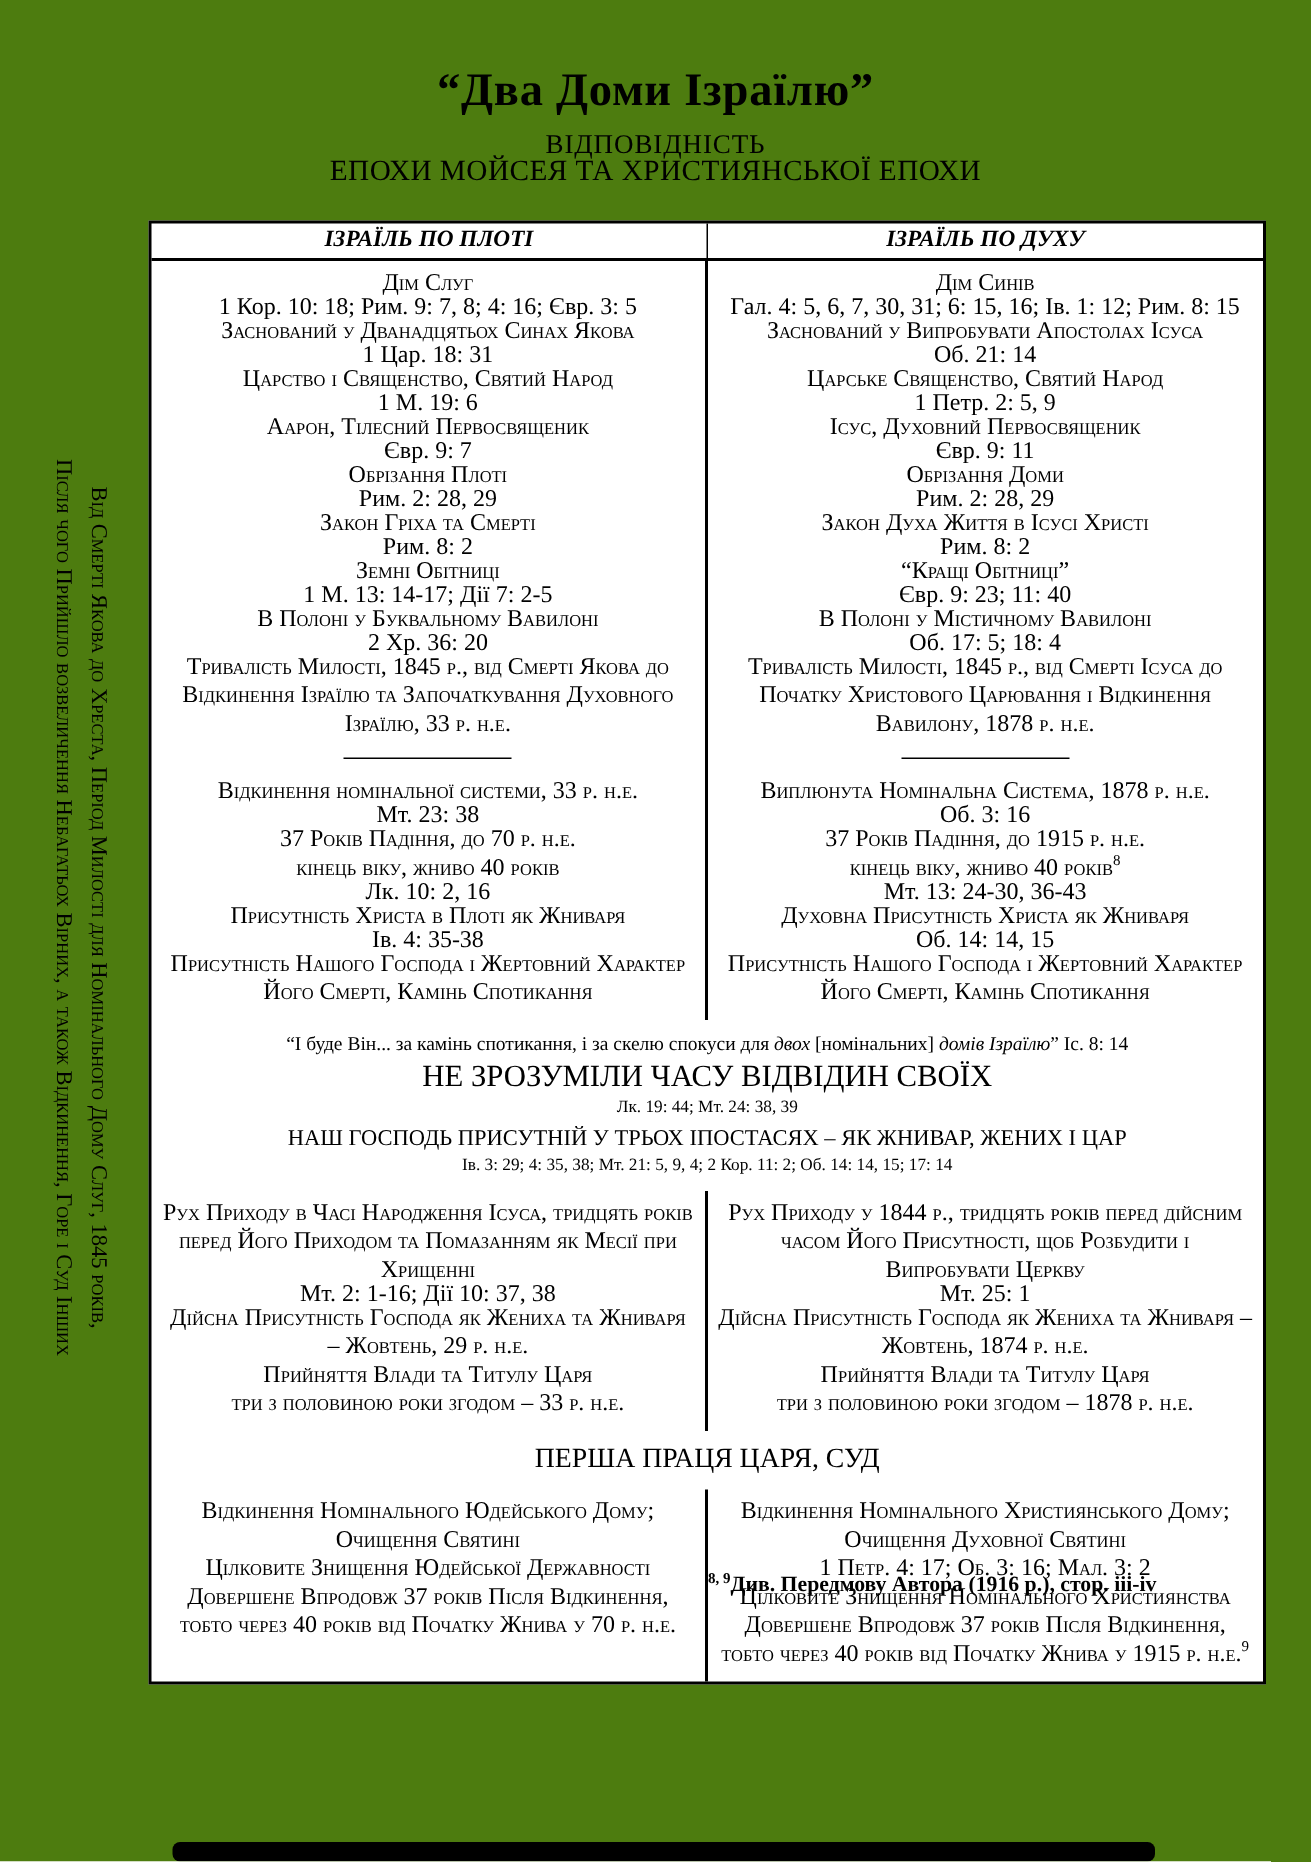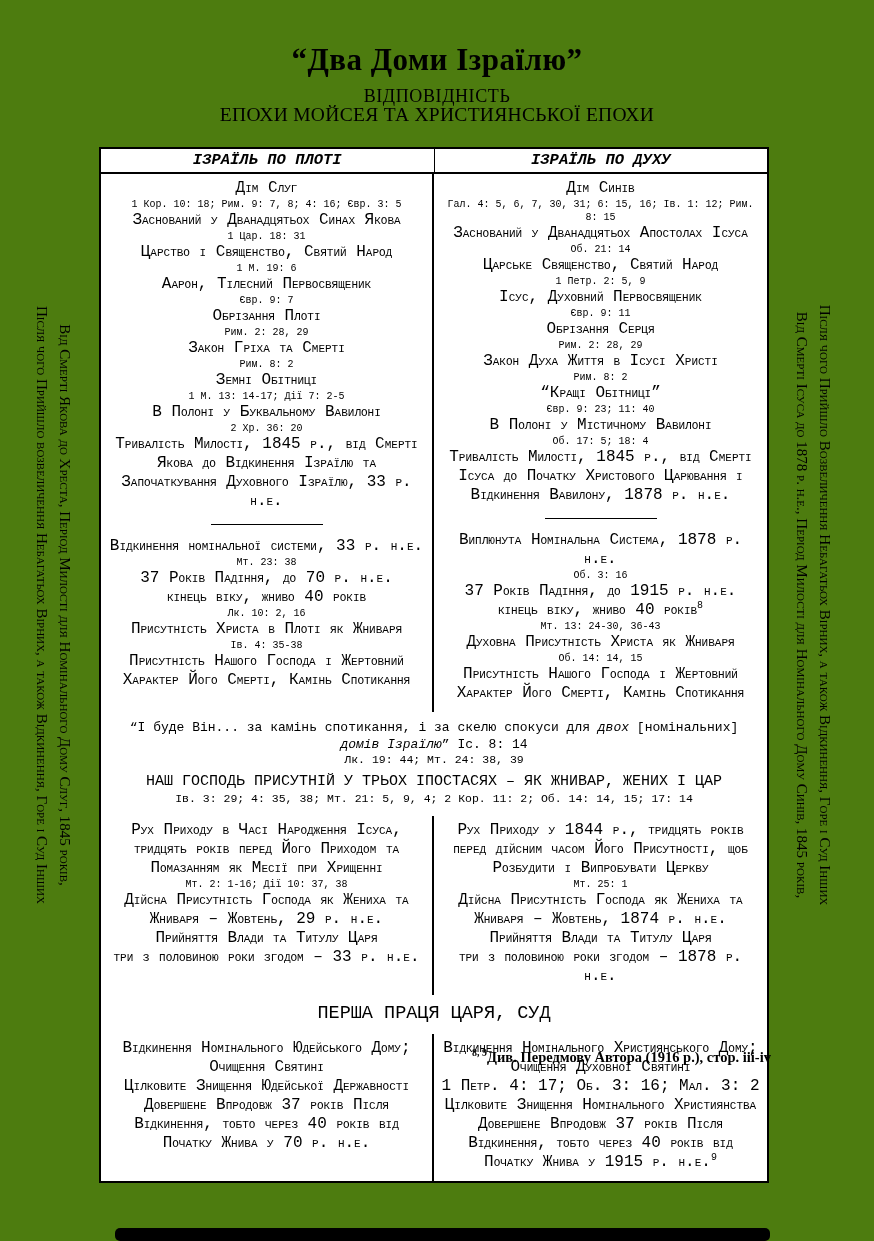--- a/index.html
+++ b/index.html
@@ -4,35 +4,35 @@
 <style>
   html,body { margin:0; padding:0; background:#fff; }
   body { width:874px; height:1241px; font-family:"Liberation Serif","DejaVu Serif",serif; color:#000; }
   .page { position:relative; width:874px; height:1241px; overflow:hidden; background:#4d7c0f; }
 
   .center-abs { position:absolute; left:0; width:100%; text-align:center; }
   .page-title { top:42px; font-size:31px; font-weight:bold; letter-spacing:0.5px; }
   .page-subtitle { top:86px; font-size:18px; letter-spacing:0.6px; }
   .page-heading2 { top:104px; font-size:19.5px; letter-spacing:0.3px; }
 
-  .chart-table { position:absolute; left:99px; top:147px; width:670px; box-sizing:border-box;
-                 border:2.5px solid #000; background:#fff;font-family:Liberation Mono, monospace; }
+  .chart-table { position:absolute; left:99px; top:147px; width:745px; box-sizing:border-box;
+                 border:2.5px solid #000; background:#fff; }
 
   .thead { display:flex; border-bottom:2.5px solid #000; }
   .thead .hcell { flex:1; text-align:center; font-style:italic; font-weight:bold;
                   font-size:15.5px; padding:2px 0 3px; }
   .thead .hcell.hl { border-right:1.5px solid #000; }
 
   .sec { display:grid; grid-template-columns:1fr 1fr; }
   .sec .colL { border-right:2.5px solid #000; }
   .col { padding:5px 7px 9px; text-align:center; box-sizing:border-box; }
 
   .m { font-variant:small-caps; font-size:16px; line-height:19px; }
   .m sup { font-variant:normal; font-size:10px; line-height:0; }
-  .ref { font-size:10px; line-height:13px; }
+  .ref { font-size:16px; line-height:13px; }
   .rule { width:112px; border-top:1.5px solid #000; margin:13px auto 12px; height:0; }
 
   .middle { text-align:center; padding:7px 8px 10px; }
   .quote-line { font-size:13px; line-height:17px; }
   .quote-line .it { font-style:italic; }
   .mid-h1 { font-size:20.5px; line-height:25px; margin-top:2px; }
   .mid-ref { font-size:11.5px; line-height:14px; }
   .mid-h2 { font-size:15px; line-height:21px; margin-top:4px; }
 
   .king-heading { text-align:center; font-size:18.5px; line-height:22px; padding:8px 11px 9px; }
@@ -100,27 +100,27 @@
           <div class="m">37 Років Падіння, до 70 р. н.е.</div>
           <div class="m">кінець віку, жниво 40 років</div>
           <div class="ref">Лк. 10: 2, 16</div>
           <div class="m">Присутність Христа в Плоті як Жниваря</div>
           <div class="ref">Ів. 4: 35-38</div>
           <div class="m">Присутність Нашого Господа і Жертовний Характер Його Смерті, Камінь Спотикання</div>
         </div>
       <div class="col">
           <div class="m">Дім Синів</div>
           <div class="ref">Гал. 4: 5, 6, 7, 30, 31; 6: 15, 16; Ів. 1: 12; Рим. 8: 15</div>
-          <div class="m">Заснований у Дванадцятьох Апостолах Ісуса</div>
+          <div class="m">Заснований у Випробувати Апостолах Ісуса</div>
           <div class="ref">Об. 21: 14</div>
           <div class="m">Царське Священство, Святий Народ</div>
           <div class="ref">1 Петр. 2: 5, 9</div>
           <div class="m">Ісус, Духовний Первосвященик</div>
           <div class="ref">Євр. 9: 11</div>
-          <div class="m">Обрізання Серця</div>
+          <div class="m">Обрізання Доми</div>
           <div class="ref">Рим. 2: 28, 29</div>
           <div class="m">Закон Духа Життя в Ісусі Христі</div>
           <div class="ref">Рим. 8: 2</div>
           <div class="m">“Кращі Обітниці”</div>
           <div class="ref">Євр. 9: 23; 11: 40</div>
           <div class="m">В Полоні у Містичному Вавилоні</div>
           <div class="ref">Об. 17: 5; 18: 4</div>
           <div class="m">Тривалість Милості, 1845 р., від Смерті Ісуса до Початку Христового Царювання і Відкинення Вавилону, 1878 р. н.е.</div>
           <div class="rule"></div>
           <div class="m">Виплюнута Номінальна Система, 1878 р. н.е.</div>
@@ -129,20 +129,21 @@
           <div class="m">кінець віку, жниво 40 років<sup>8</sup></div>
           <div class="ref">Мт. 13: 24-30, 36-43</div>
           <div class="m">Духовна Присутність Христа як Жниваря</div>
           <div class="ref">Об. 14: 14, 15</div>
           <div class="m">Присутність Нашого Господа і Жертовний Характер Його Смерті, Камінь Спотикання</div>
         </div>
     </div>
 
     <div class="middle">
       <div class="quote-line"><span>“І буде Він... за камінь спотикання, і за скелю спокуси для </span><span class="it">двох</span><span> [номінальних] </span><span class="it">домів Ізраїлю</span><span>” Іс. 8: 14</span></div>
+      <div class="mid-h1">НЕ ЗРОЗУМІЛИ ЧАСУ ВІДВІДИН СВОЇХ</div>
       <div class="mid-ref">Лк. 19: 44; Мт. 24: 38, 39</div>
       <div class="mid-h2">НАШ ГОСПОДЬ ПРИСУТНІЙ У ТРЬОХ ІПОСТАСЯХ – ЯК ЖНИВАР, ЖЕНИХ І ЦАР</div>
       <div class="mid-ref">Ів. 3: 29; 4: 35, 38; Мт. 21: 5, 9, 4; 2 Кор. 11: 2; Об. 14: 14, 15; 17: 14</div>
     </div>
 
     <div class="sec">
       <div class="col colL">
           <div class="m">Рух Приходу в Часі Народження Ісуса, тридцять років перед Його Приходом та Помазанням як Месії при Хрищенні</div>
           <div class="ref">Мт. 2: 1-16; Дії 10: 37, 38</div>
           <div class="m">Дійсна Присутність Господа як Жениха та Жниваря – Жовтень, 29 р. н.е.</div>

